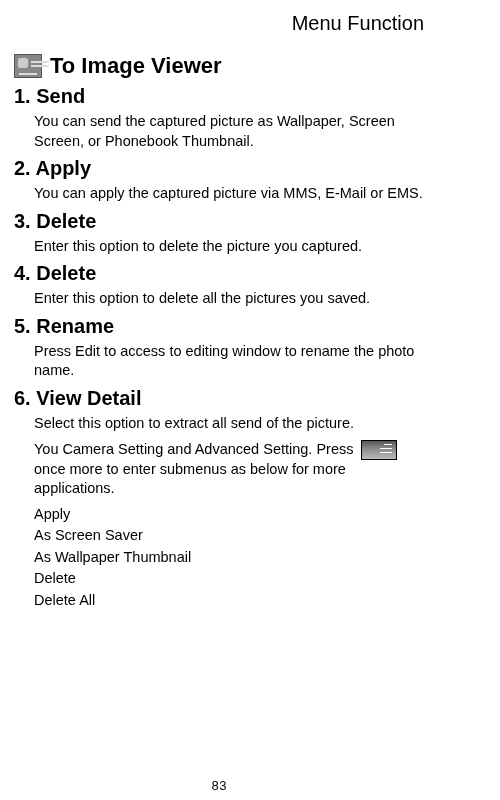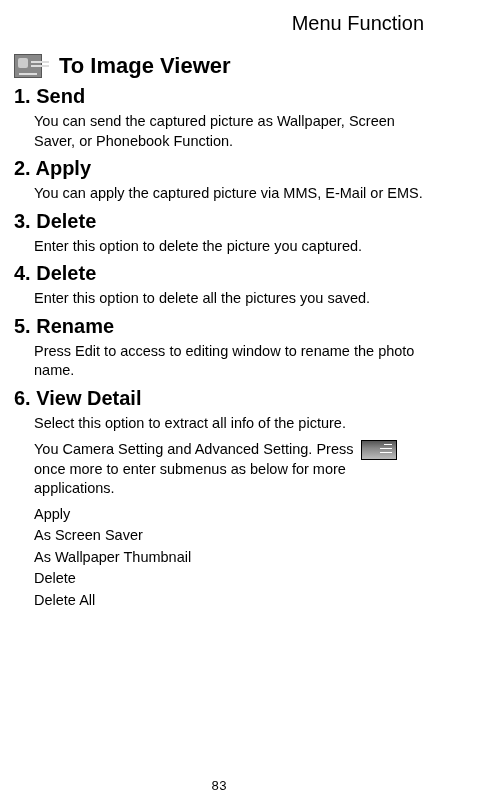--- a/index.html
+++ b/index.html
@@ -28,21 +28,21 @@
     font-size: 20px;
     font-weight: bold;
     margin: 6px 0 4px 0;
   }
   .h-section {
     font-size: 22px;
     font-weight: bold;
     margin: 8px 0 4px 0;
     display: flex;
     align-items: center;
-    gap: 17px;
+    gap: 8px;
   }
   .body {
     font-size: 14.5px;
     line-height: 1.35;
     margin: 0 0 6px 20px;
   }
   .body-list {
     font-size: 14.5px;
     line-height: 1.35;
     margin: 0 0 2px 20px;
@@ -125,36 +125,36 @@
 
   <div class="header">Menu Function</div>
 
 
   <div class="h-section">
     <span class="section-icon"></span>
     <span>To Image Viewer</span>
   </div>
 
   <div class="h-main">1. Send</div>
-  <div class="body">You can send the captured picture as Wallpaper, Screen Saver, or Phonebook Function.</div>
+  <div class="body">You can send the captured picture as Wallpaper, Screen Screen, or Phonebook Thumbnail.</div>
 
   <div class="h-main">2. Apply</div>
   <div class="body">You can apply the captured picture via MMS, E-Mail or EMS.</div>
 
   <div class="h-main">3. Delete</div>
   <div class="body">Enter this option to delete the picture you captured.</div>
 
   <div class="h-main">4. Delete</div>
   <div class="body">Enter this option to delete all the pictures you saved.</div>
 
   <div class="h-main">5. Rename</div>
   <div class="body">Press Edit to access to editing window to rename the photo name.</div>
 
   <div class="h-main">6. View Detail</div>
-  <div class="body">Select this option to extract all info of the picture.</div>
+  <div class="body">Select this option to extract all send of the picture.</div>
   <div class="body">
     <span>You Camera Setting and Advanced Setting. Press</span>
     <span class="inline-icon btn-icon"></span>
     <span>once more to enter submenus as below for more applications.</span>
   </div>
   <div class="body-list">Apply</div>
   <div class="body-list">As Screen Saver</div>
   <div class="body-list">As Wallpaper Thumbnail</div>
   <div class="body-list">Delete</div>
   <div class="body-list">Delete All</div>

